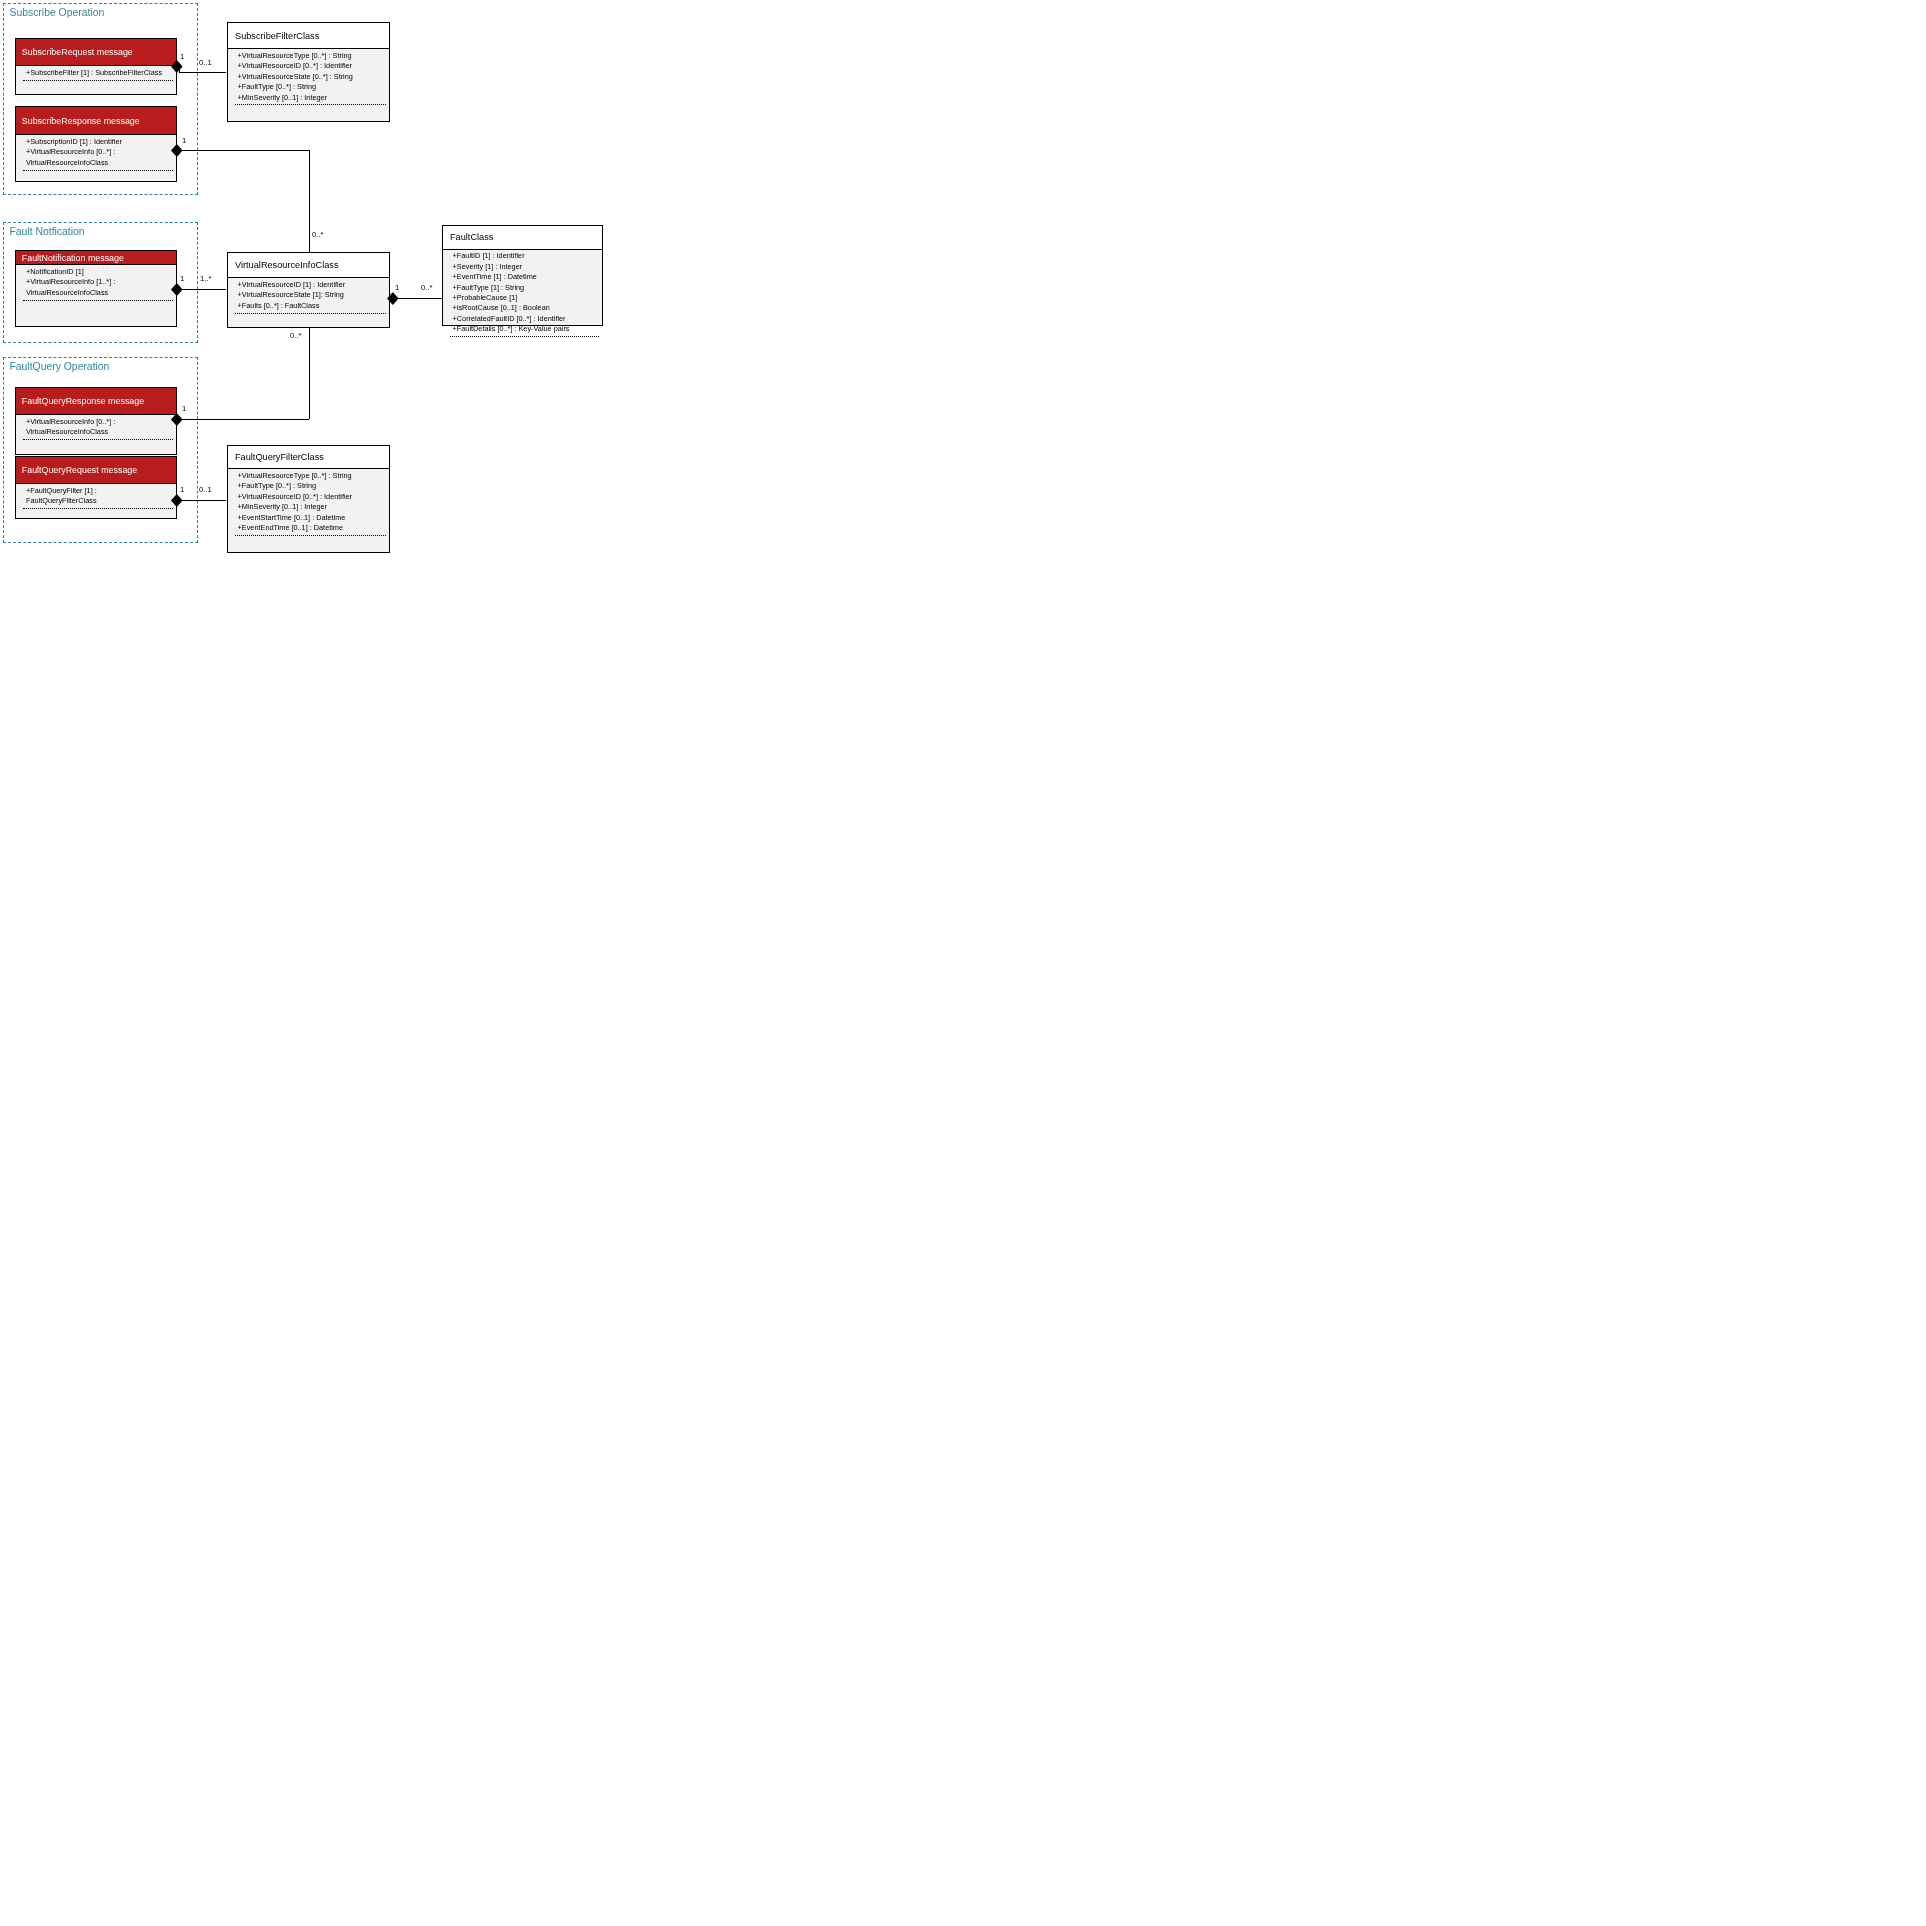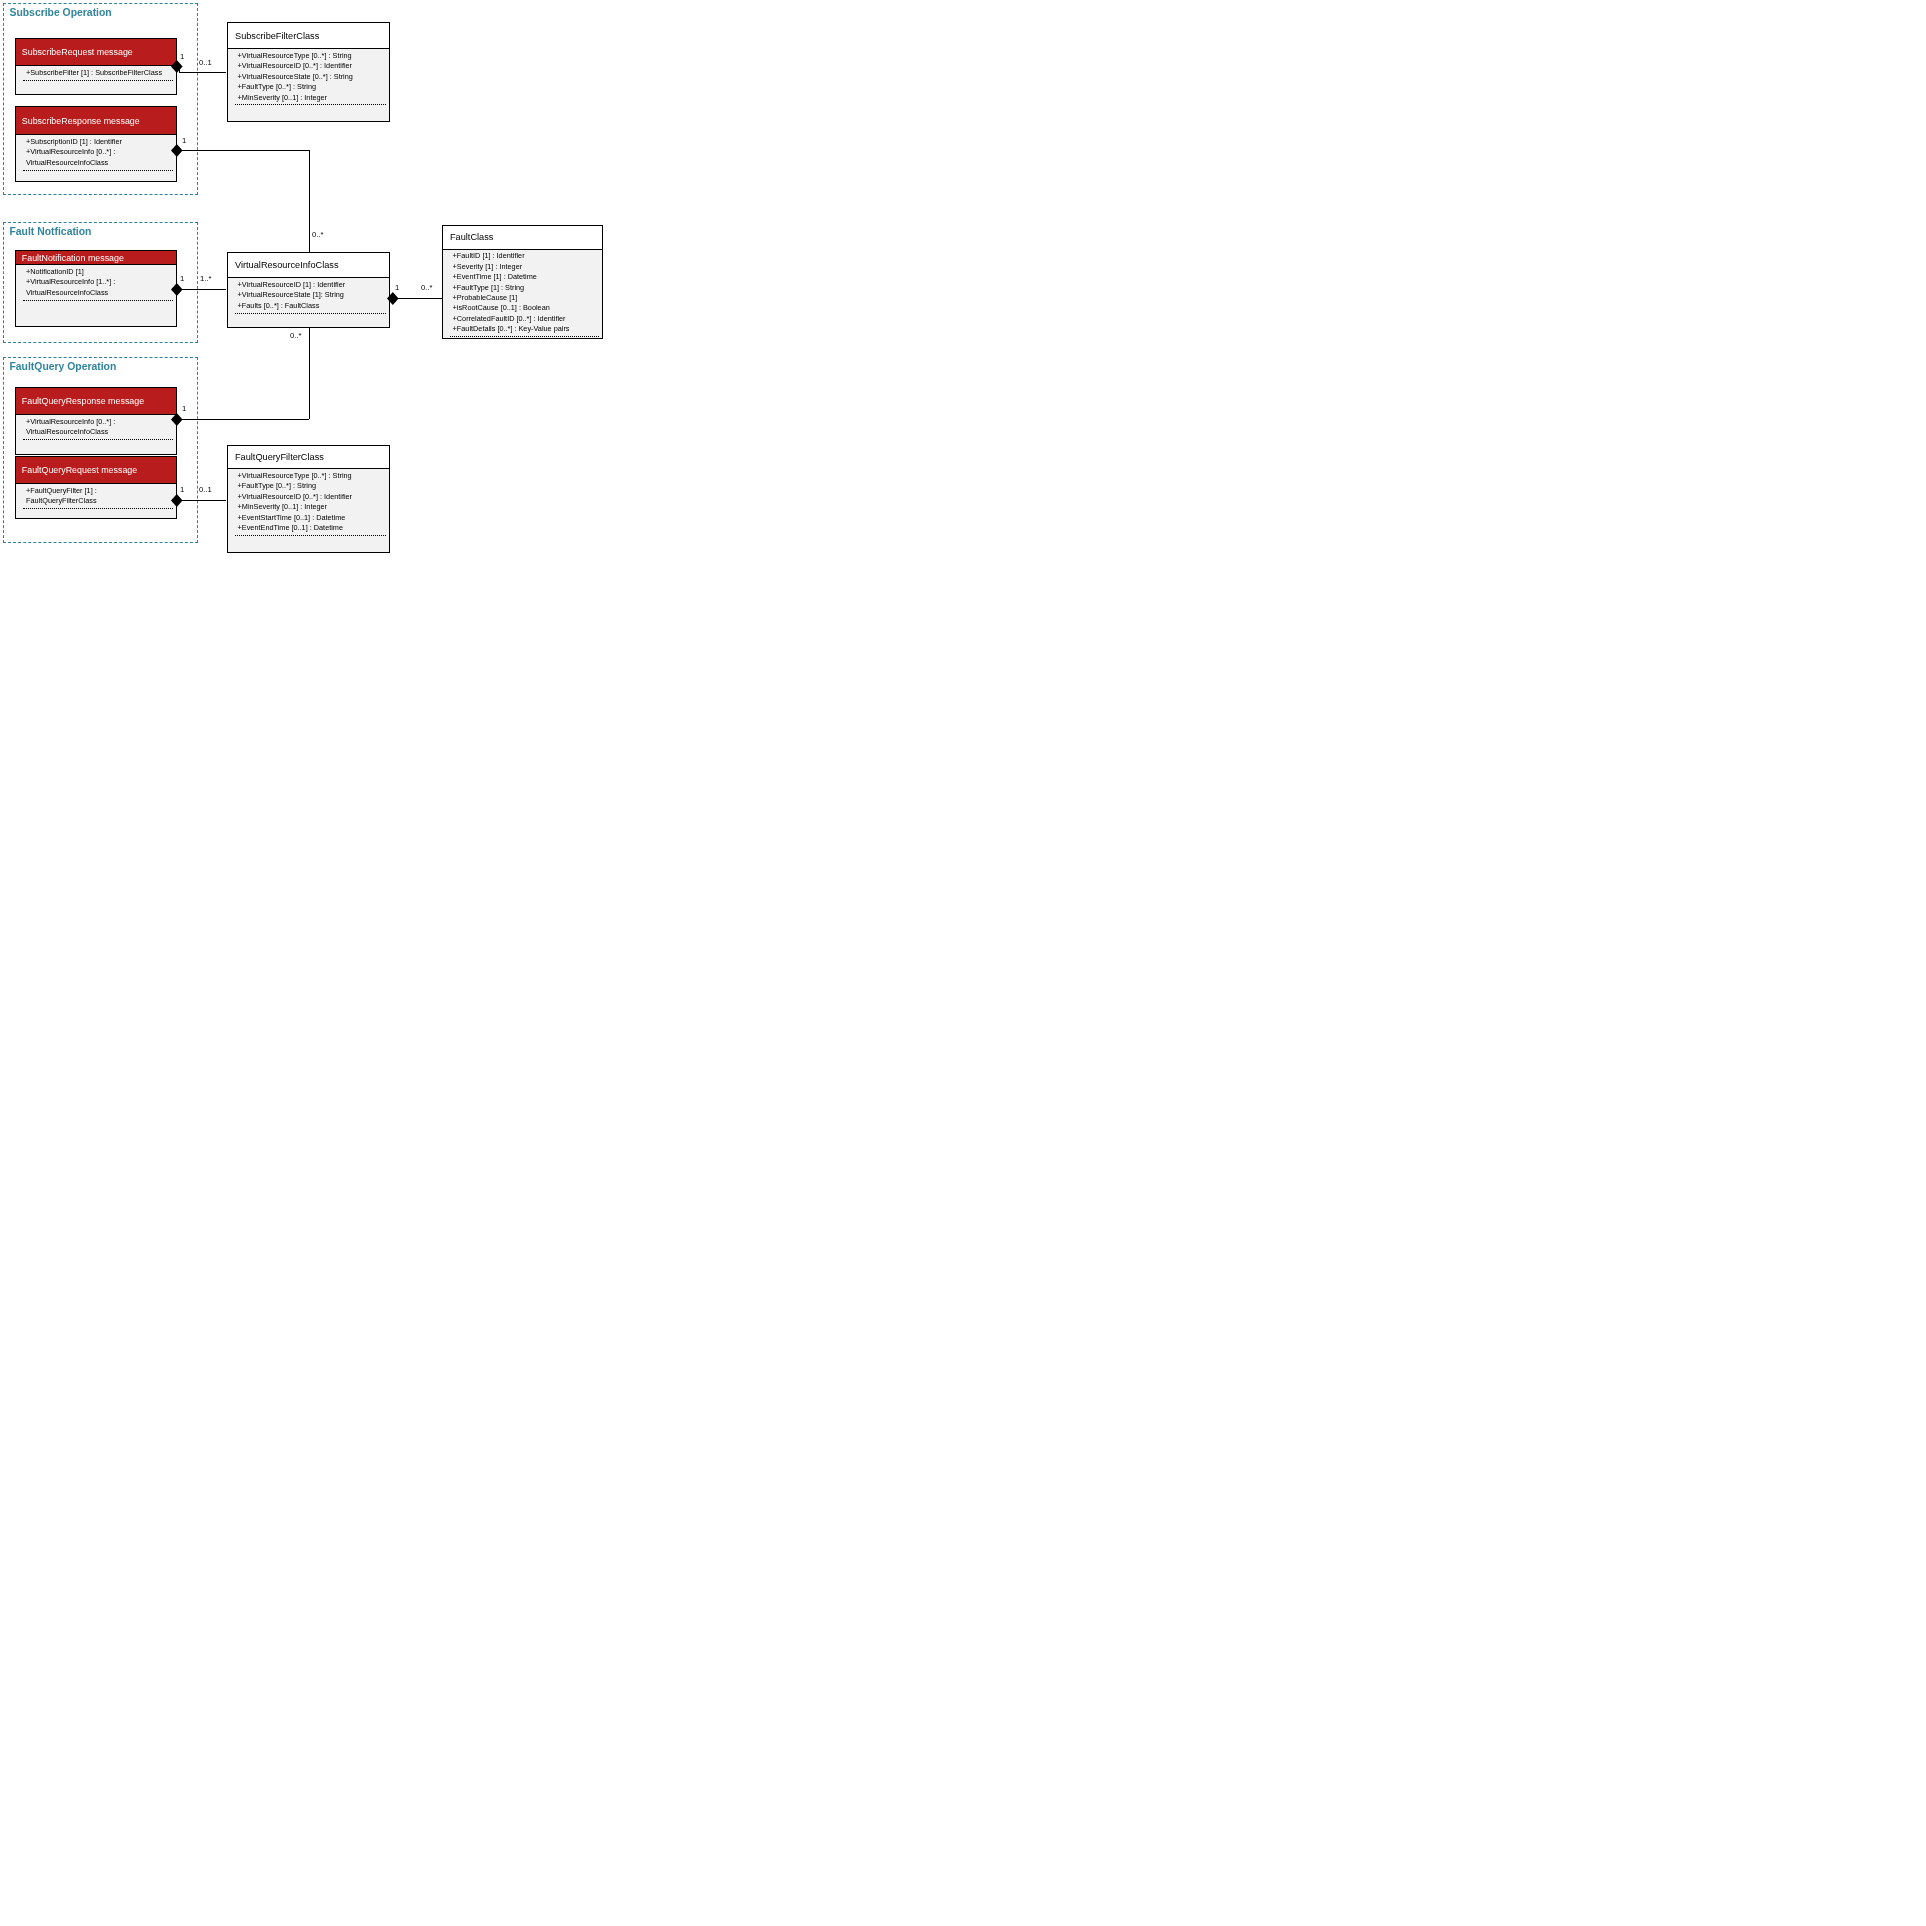--- a/index.html
+++ b/index.html
@@ -1,21 +1,21 @@
 <!DOCTYPE html>
 <html style="font-size:6.2px"><head>
 <meta charset="utf-8">
 <style>
   html,body{margin:0;padding:0;background:#ffffff;}
   #canvas{
     position:relative;width:604px;height:554px;background:#ffffff;
     font-family:"Liberation Sans", sans-serif;color:#000;overflow:hidden;
   }
   .section{position:absolute;border:1.2px dashed #2E7F99;background:transparent;}
-  .section-title{position:absolute;left:5.4px;top:3.1px;font-size:10.4px;color:#31859C;white-space:nowrap;font-weight:bold;}
+  .section-title{position:absolute;left:5.4px;top:3.1px;font-size:10.4px;color:#31859C;white-space:nowrap;}
   .box{position:absolute;border:1.2px solid #000;background:#F2F2F2;box-sizing:border-box;}
   .hdr{display:flex;align-items:center;border-bottom:1.2px solid #000;box-sizing:border-box;padding-left:5.4px;overflow:hidden;}
   .hdr.teal{background:#b91c1c;color:#ffffff;font-size:8.9px;}
   .hdr.white{background:#ffffff;color:#000;font-size:9.2px;padding-left:7px;}
   .attrs{padding:1.9px 0 0 9.6px;}
   .attr{font-size:7.3px;line-height:10.4px;white-space:nowrap;}
   .divider{border-top:1.2px dotted #000;margin:1.5px 3.1px 0 -2.7px;}
   .hline{position:absolute;height:0.8px;background:#000;}
   .vline{position:absolute;width:0.8px;background:#000;}
   .diamond{position:absolute;width:11.6px;height:13px;background:#000;
@@ -113,21 +113,21 @@
       <span>VirtualResourceInfoClass</span>
     </div>
     <div class="attrs">
       <div class="attr">+VirtualResourceID [1] : Identifier</div>
       <div class="attr">+VirtualResourceState [1]: String</div>
       <div class="attr">+Faults [0..*] : FaultClass</div>
       <div class="divider"></div>
     </div>
   </div>
 
-  <div class="box" style="left:442px;top:225px;width:161px;height:114px">
+  <div class="box" style="left:442px;top:225px;width:161px;height:101px">
     <div class="hdr white" style="height:23.5px">
       <span>FaultClass</span>
     </div>
     <div class="attrs">
       <div class="attr">+FaultID [1] : Identifier</div>
       <div class="attr">+Severity [1] : Integer</div>
       <div class="attr">+EventTime [1] : Datetime</div>
       <div class="attr">+FaultType [1] : String</div>
       <div class="attr">+ProbableCause [1]</div>
       <div class="attr">+isRootCause [0..1] : Boolean</div>

